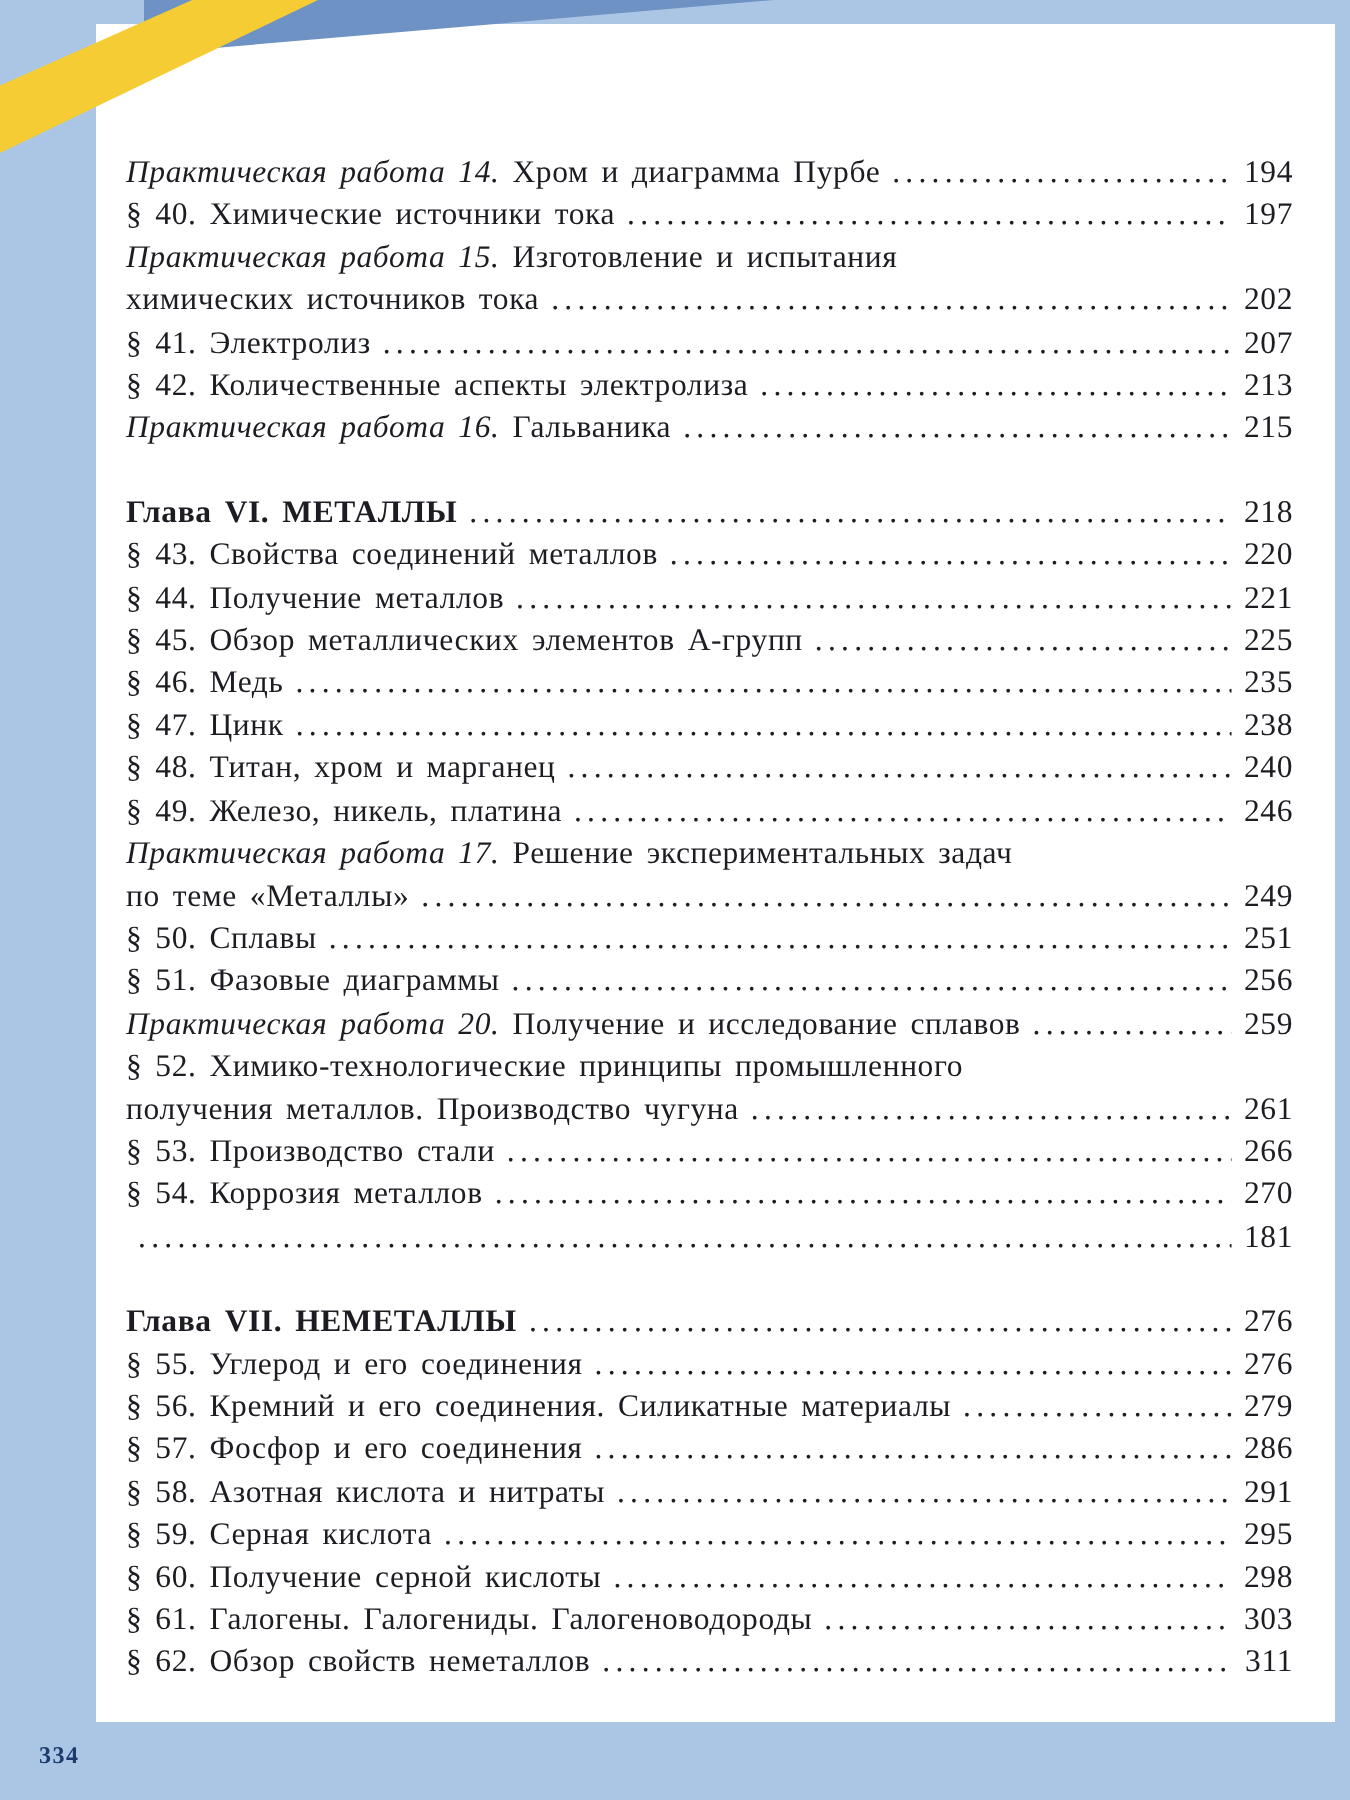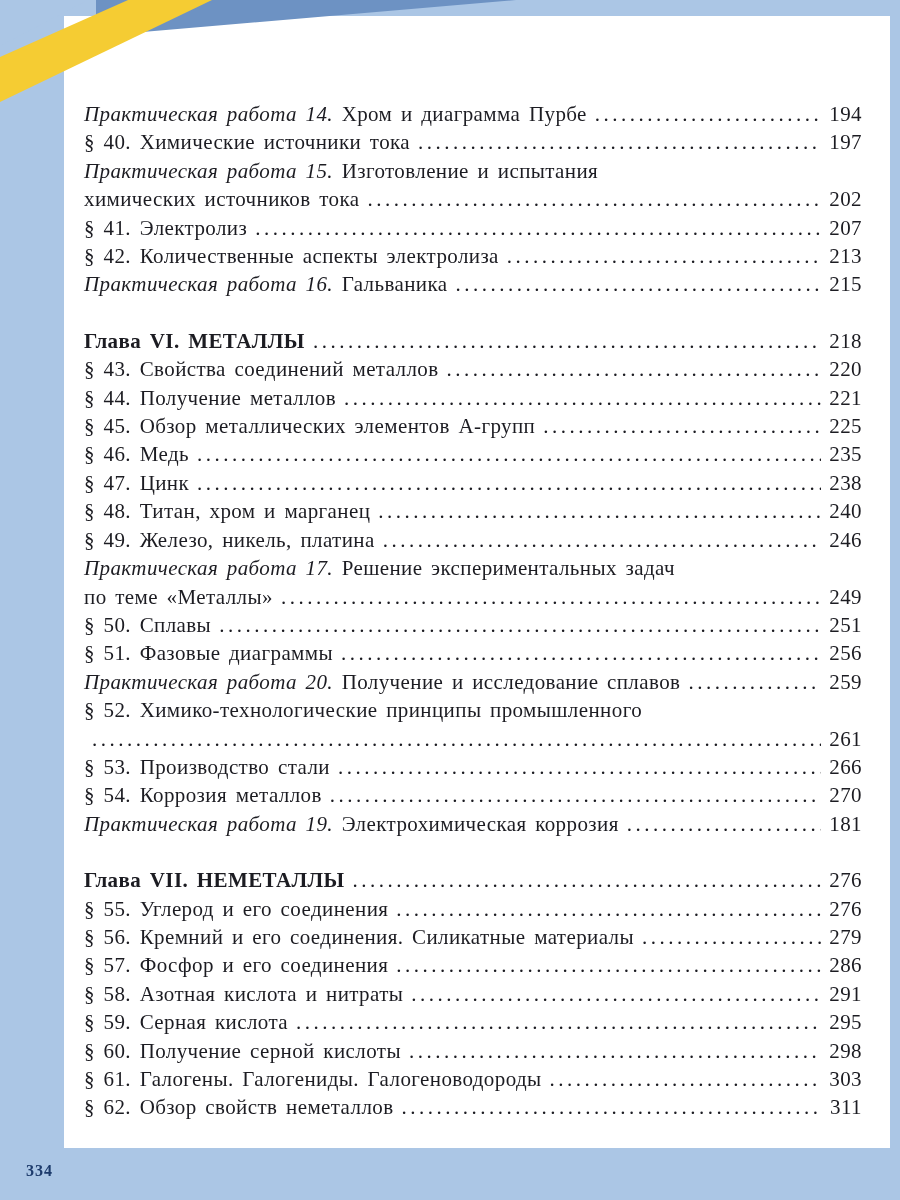--- a/index.html
+++ b/index.html
@@ -157,35 +157,35 @@
         </div>
         <div class="toc-line">
           <span class="toc-text"><span class="seg-italic">Практическая работа 20.</span><span class="seg-normal"> Получение и исследование сплавов</span></span>
           <span class="leader"></span>
           <span class="pg">259</span>
         </div>
         <div class="toc-line">
           <span class="toc-text"><span class="seg-normal">§ 52. Химико-технологические принципы промышленного</span></span>
         </div>
         <div class="toc-line">
+          <span class="toc-text"><span class="seg-normal">получения металлов. Производство чугуна</span></span>
           <span class="leader"></span>
           <span class="pg">261</span>
         </div>
         <div class="toc-line">
           <span class="toc-text"><span class="seg-normal">§ 53. Производство стали</span></span>
           <span class="leader"></span>
           <span class="pg">266</span>
         </div>
         <div class="toc-line">
           <span class="toc-text"><span class="seg-normal">§ 54. Коррозия металлов</span></span>
           <span class="leader"></span>
           <span class="pg">270</span>
         </div>
         <div class="toc-line">
-          <span class="toc-text"><span class="seg-italic">Практическая работа 19.</span><span class="seg-normal"> Электрохимическая коррозия</span></span>
           <span class="leader"></span>
           <span class="pg">181</span>
         </div>
       </div>
       <div class="toc-group">
         <div class="toc-line">
           <span class="toc-text"><span class="seg-bold">Глава VII. НЕМЕТАЛЛЫ</span></span>
           <span class="leader"></span>
           <span class="pg">276</span>
         </div>

